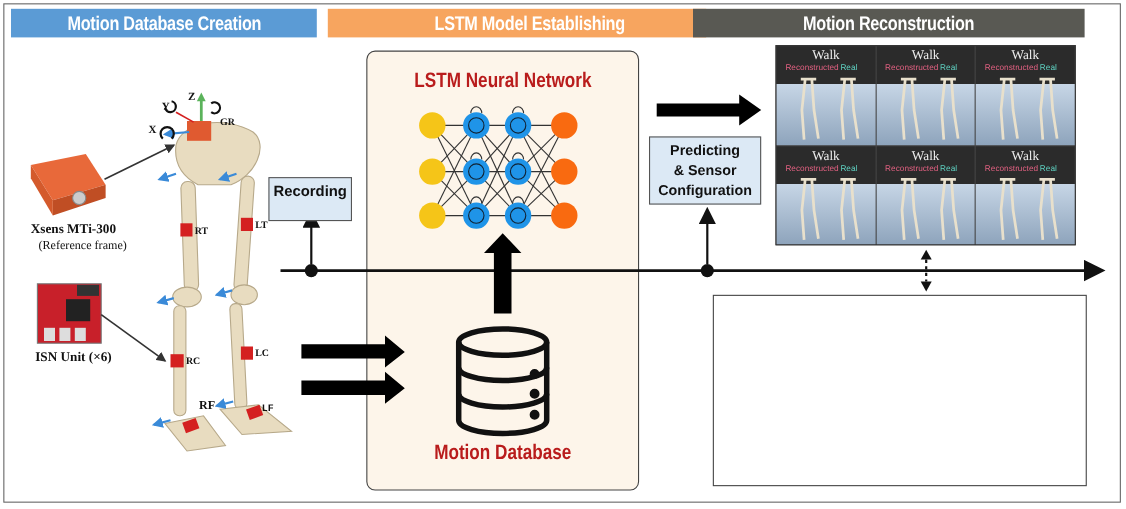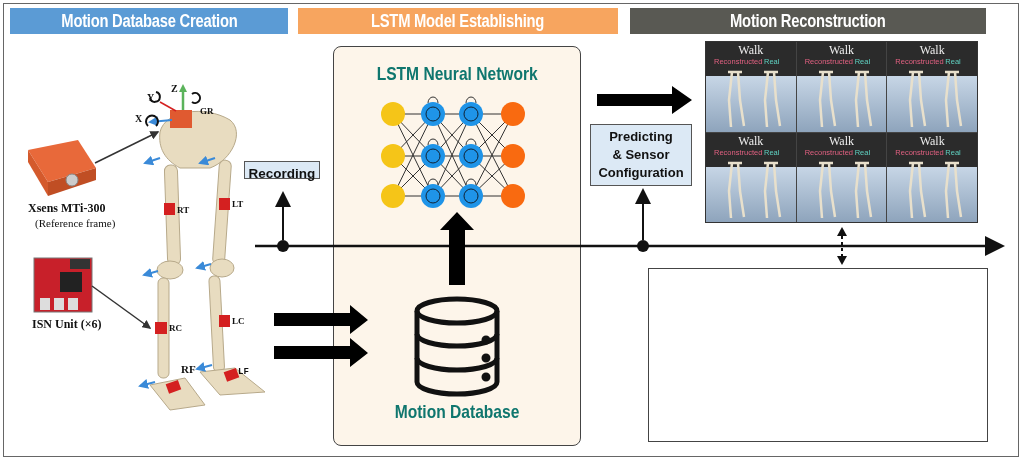--- a/index.html
+++ b/index.html
@@ -1,29 +1,29 @@
 <!DOCTYPE html>
 <html><head>
 <meta charset="utf-8">
 <style>
   html,body{margin:0;padding:0;background:#fff;}
   body{width:1024px;height:463px;position:relative;overflow:hidden;font-family:"Liberation Sans",sans-serif;}
   .frame{position:absolute;left:3px;top:3px;width:1016px;height:454px;border:1.5px solid #666;box-sizing:border-box;}
   .hdr{position:absolute;top:8px;height:26px;color:#fff;font-family:Liberation Sans, sans-serif;font-weight:bold;font-size:18px;line-height:26px;text-align:center;letter-spacing:-0.3px;transform-origin:center;}
   .hdr span{display:inline-block;transform:scaleX(0.82);}
   .h1{left:10px;width:278px;background:#5b9bd5;}
-  .h2{left:298px;width:320px;background:#f7a55f;}
+  .h2{left:298px;width:320px;background:#f7a55f;padding-left:24px;}
   .h3{left:630px;width:356px;background:#595953;}
   .panel{position:absolute;left:333px;top:46px;width:248px;height:400px;background:#fdf5ea;border:1.5px solid #444;border-radius:8px;box-sizing:border-box;}
-  .panel-title{position:absolute;left:0;width:100%;text-align:center;font-weight:bold;color:#0f766e;}
+  .panel-title{position:absolute;left:0;width:100%;text-align:center;font-weight:bold;color:#b91c1c;}
   .panel-title span{display:inline-block;transform:scaleX(0.82);}
   .t-lstm{top:16px;font-size:19px;}
   .t-db{top:354px;font-size:19px;}
   .box{position:absolute;background:#dce9f5;border:1px solid #555;text-align:center;color:#111;font-weight:bold;font-size:13px;box-sizing:border-box;}
-  .rec{left:244px;top:161px;width:76px;height:18px;line-height:24px;font-size:13.5px;}
+  .rec{left:244px;top:161px;width:76px;height:40px;line-height:24px;font-size:13.5px;}
   .pred{left:590px;top:124px;width:102px;height:62px;padding-top:3px;line-height:18px;}
   .lbl{position:absolute;font-family:"Liberation Serif",serif;font-weight:bold;color:#111;}
   .sub{position:absolute;font-family:"Liberation Serif",serif;color:#111;}
   svg{position:absolute;left:0;top:0;}
   .walk-grid{position:absolute;left:705px;top:41px;width:273px;height:182px;background:#444;border:1px solid #333;box-sizing:border-box;display:grid;grid-template-columns:1fr 1fr 1fr;grid-template-rows:1fr 1fr;gap:1px;}
   .cell{position:relative;overflow:hidden;background:linear-gradient(#2b2b2b 0 38%, #c7d6e6 38%, #8ea4bc 100%);}
   .cell-title{position:absolute;top:1px;width:100%;text-align:center;font-family:"Liberation Serif",serif;color:#eee;font-size:12px;}
   .cell-rec{position:absolute;left:8px;top:15px;font-size:7.5px;color:#e06080;}
   .cell-real{position:absolute;left:58px;top:15px;font-size:7.5px;color:#5fd0c0;}
   .chart-box{position:absolute;left:648px;top:268px;width:340px;height:174px;border:1px solid #444;background:#fff;box-sizing:border-box;}

